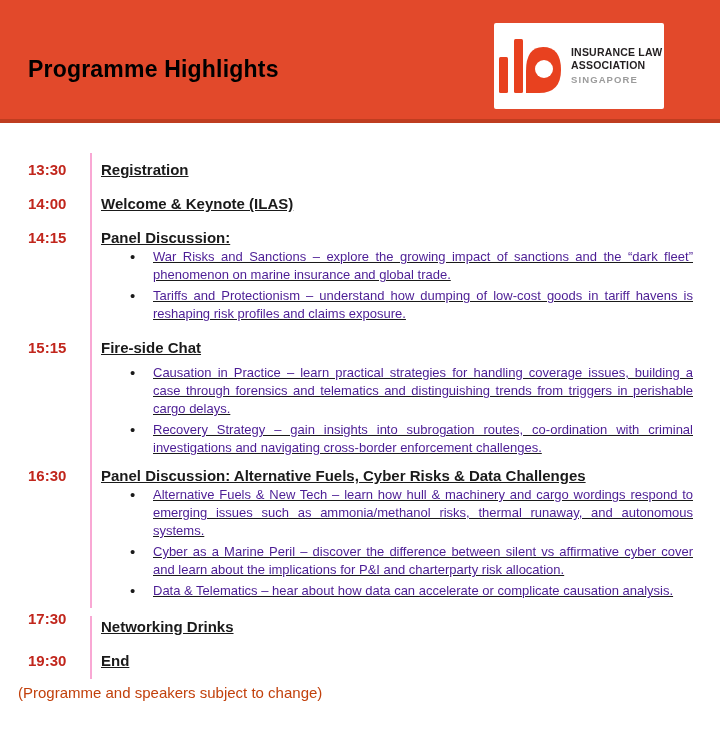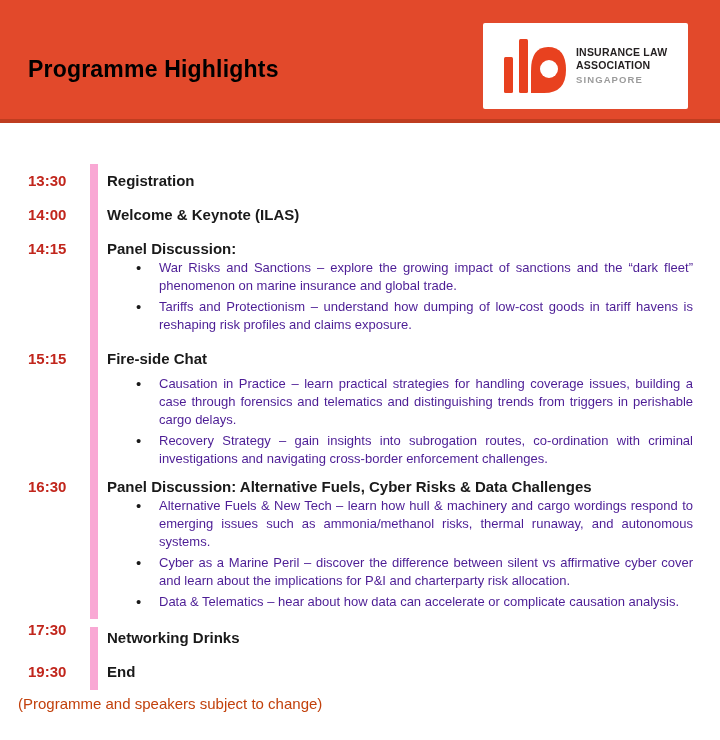--- a/index.html
+++ b/index.html
@@ -21,53 +21,54 @@
   .banner h1{
     margin:0;
     position:absolute;
     left:28px;top:55px;
     font-size:23px;line-height:28px;
     font-weight:bold;color:#000000;
     letter-spacing:.2px;
   }
   .logo-box{
     position:absolute;
-    right:32px;top:23px;
-    width:205px;height:86px;
+    right:56px;top:23px;
+    width:170px;height:86px;
     background:#ffffff;
     border-radius:2px;
     display:flex;align-items:center;
     box-sizing:border-box;
-    padding-left:20px;
+    padding-left:4px;
   }
   .logo-mark{flex:0 0 auto;display:block;}
   .logo-text{margin-left:9px;}
   .logo-text .l1,.logo-text .l2{
     font-size:10.5px;line-height:13px;font-weight:bold;
     color:#231f20;letter-spacing:.2px;white-space:nowrap;
   }
   .logo-text .l3{
     font-size:9.5px;line-height:13px;font-weight:bold;
     color:#9b9b9b;letter-spacing:1.1px;margin-top:1px;white-space:nowrap;
   }
   
-  .schedule{padding-top:41px;}
+  .schedule{padding-top:30px;}
   .row{display:flex;align-items:stretch;}
   .row .time{
     flex:0 0 90px;width:90px;box-sizing:border-box;
     padding-left:28px;
     font-size:15px;line-height:21px;font-weight:bold;
     color:#c1261c;
   }
   .row .content{
     flex:1;
-    border-left:8px solid #f9a8d4;
+    border-left:2px solid #f9a8d4;
     box-sizing:border-box;
     padding:0 27px 0 9px;
     font-size:15px;
+    text-decoration:underline;
   }
   .row.first .time,.row.first .content{padding-top:6px;}
   .session-title{
     font-weight:bold;
     font-size:15px;line-height:21px;
     color:#1a1a1a;
   }
   .bullets{margin:0;}
   .bullet{
     position:relative;

